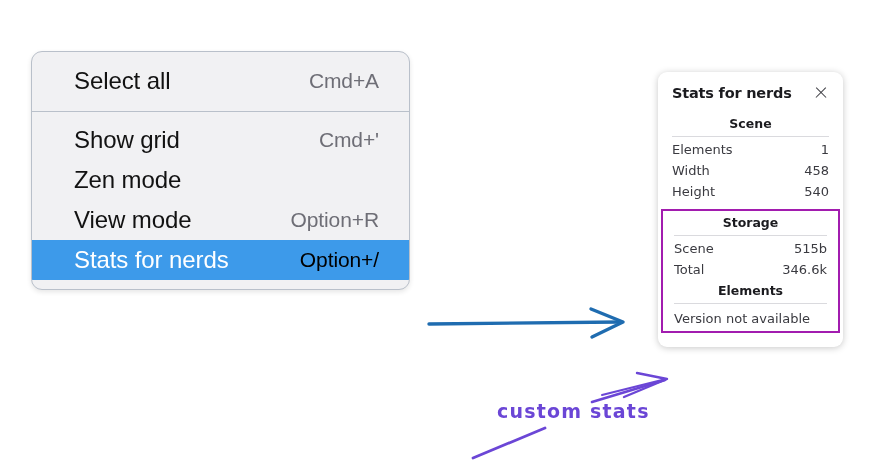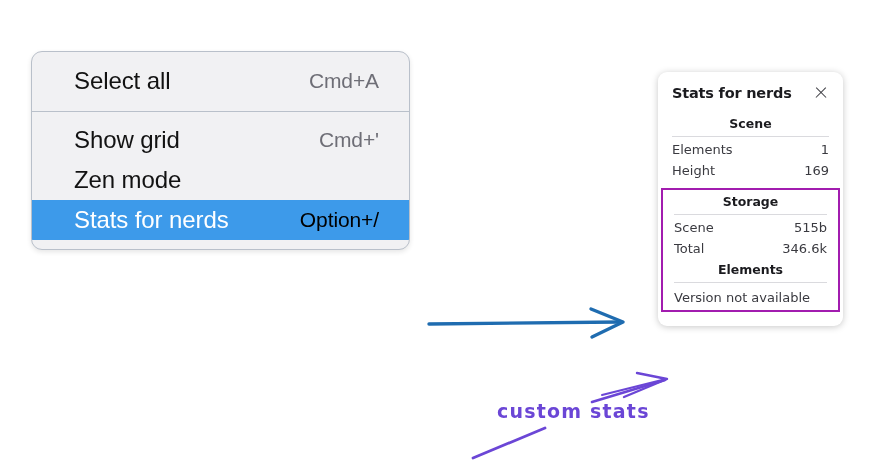--- a/index.html
+++ b/index.html
@@ -198,20 +198,24 @@
     <div class="menu-divider"></div>
 
     <div class="menu-group">
       <div class="menu-item">
         <span class="mi-label">Show grid</span>
         <span class="mi-shortcut">Cmd+'</span>
       </div>
       <div class="menu-item">
         <span class="mi-label">Zen mode</span>
       </div>
+      <div class="menu-item">
+        <span class="mi-label">View mode</span>
+        <span class="mi-shortcut">Option+R</span>
+      </div>
       <div class="menu-item selected">
         <span class="mi-label">Stats for nerds</span>
         <span class="mi-shortcut">Option+/</span>
       </div>
     </div>
 
   </div>
 
   <div class="stats-panel">
 
@@ -221,22 +225,26 @@
     </div>
 
     <div class="section-heading">Scene</div>
     <div class="section-rule"></div>
 
     <div class="stat-row">
       <span class="sr-key">Elements</span>
       <span class="sr-val">1</span>
     </div>
     <div class="stat-row">
+      <span class="sr-key">Width</span>
+      <span class="sr-val">458</span>
+    </div>
+    <div class="stat-row">
       <span class="sr-key">Height</span>
-      <span class="sr-val">169</span>
+      <span class="sr-val">540</span>
     </div>
 
     <div class="highlight-box">
 
       <div class="section-heading">Storage</div>
       <div class="section-rule"></div>
 
       <div class="stat-row">
         <span class="sr-key">Scene</span>
         <span class="sr-val">515b</span>

